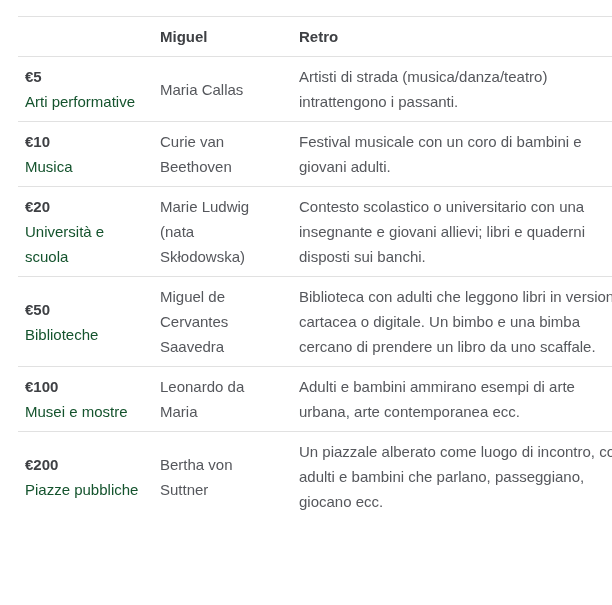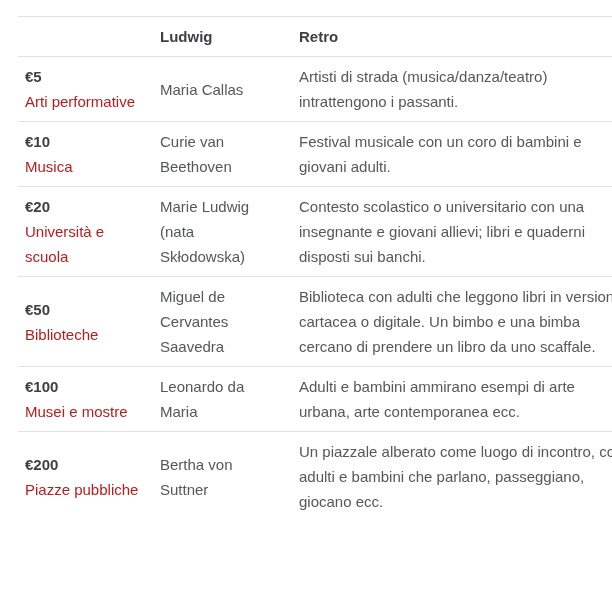--- a/index.html
+++ b/index.html
@@ -52,32 +52,32 @@
   .col-denom  { width: 118px; }
   .col-fronte { width: 122px; }
   .col-retro  { width: 326px; }
   .denom {
     font-weight: bold;
     color: #3e4044;
     display: block;
   }
   .category {
     display: block;
-    color: #b91c1c;
+    color: #14532d;
   }
 </style>
 </head>
 <body>
 
 <div class="table-wrap">
   <table class="banknotes">
     <thead>
       <tr>
         <th class="col-denom"></th>
-        <th class="col-fronte">Ludwig</th>
+        <th class="col-fronte">Miguel</th>
         <th class="col-retro">Retro</th>
       </tr>
     </thead>
     <tbody>
       <tr>
         <td>
           <span class="denom">€5</span>
           <span class="category">Arti performative</span>
         </td>
         <td>Maria Callas</td>

